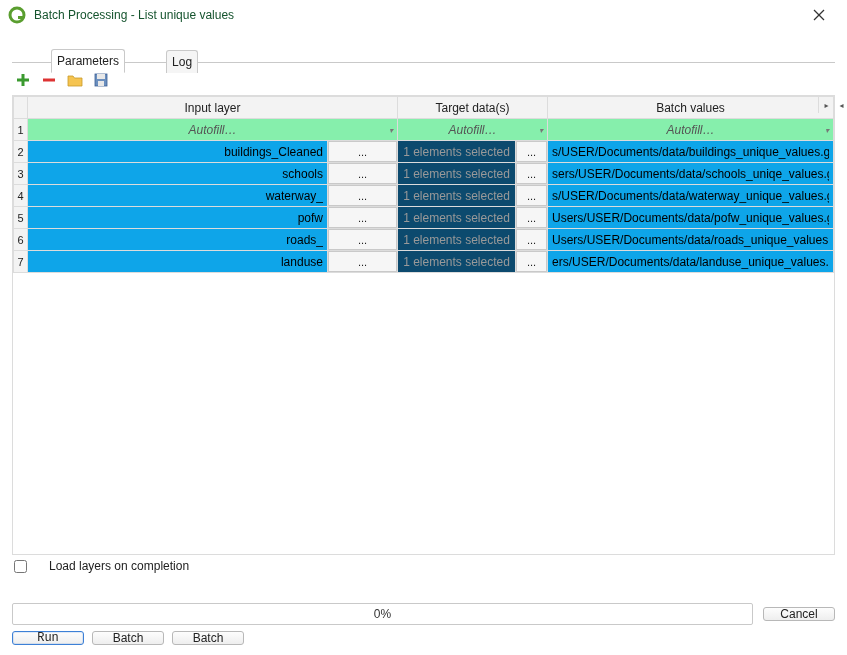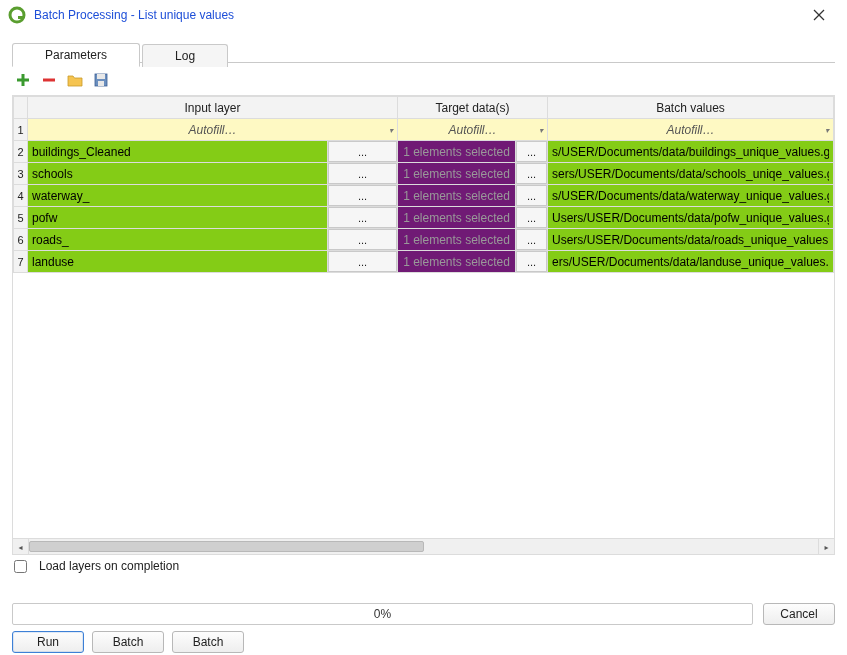--- a/index.html
+++ b/index.html
@@ -15,61 +15,62 @@
   .titlebar {
     display: flex; align-items: center;
     height: 30px;
     padding: 0 8px;
   }
   .titlebar .logo {
     width: 18px; height: 18px;
     margin-right: 8px;
     display: flex; align-items: center; justify-content: center;
   }
-  .titlebar .title { flex: 1; font-size: 12px; color: #1d4ed8; }
+  .titlebar .title { flex: 1; font-size: 12px; color: #14532d; }
   .titlebar .close {
     width: 40px; height: 30px;
     display: flex; align-items: center; justify-content: center;
     font-size: 14px; color: #333;
   }
   .tabbar {
     margin: 8px 12px 0 12px;
     display: flex; align-items: flex-end;
     border-bottom: 1px solid #c9c9c9;
     position: relative;
   }
   .tab {
-    padding: 4px 32px;
+    padding: 4px 5px;
     border: 1px solid #c9c9c9;
     border-bottom: none;
     background: #f5f5f5;
     margin-right: 2px;
     border-top-left-radius: 3px;
     border-top-right-radius: 3px;
     position: relative;
-    top: 5px;
+    top: 11px;
+    margin-left: 39px;
   }
   .tab.active {
     background: #fff;
     border-bottom: 1px solid #fff;
   }
   .toolbar {
     margin: 6px 14px 4px 14px;
     display: flex; gap: 8px; align-items: center;
     height: 22px;
   }
   .toolbar .tbtn {
     width: 18px; height: 18px;
     display: flex; align-items: center; justify-content: center;
   }
   .grid-wrap {
     margin: 0 12px;
     border: 1px solid #dcdcdc;
     height: 460px;
-    display: flex; flex-direction: column;
+    display: flex; flex-direction: row;
   }
   .grid-scroll {
     flex: 1;
     overflow: hidden;
     background: #fff;
   }
   table.grid {
     border-collapse: collapse;
     width: 100%;
     table-layout: fixed;
@@ -93,36 +94,37 @@
     width: 14px;
     background: #f3f3f3;
     text-align: center;
     font-size: 11px;
   }
   .autofill {
     font-style: italic;
     color: #555;
     text-align: center;
     position: relative;
-    background: #fef9c3;
+    background: #86efac;
   }
   .autofill .dd {
     position: absolute; right: 4px; top: 50%; transform: translateY(-50%);
     font-size: 8px; color: #777;
   }
   .cell-input {
     width: 100%; height: 100%;
     border: none;
     padding: 0 4px;
     font: inherit;
-    background: #84cc16;
+    background: #0ea5e9;
+    text-align: right;
   }
   .cell-input.ro {
     color: #999;
-    background: #701a75;
+    background: #0c4a6e;
     text-align: center;
   }
   .cell-btn {
     width: 100%; height: 100%;
     border: 1px solid #c9c9c9;
     background: #f6f6f6;
     display: flex; align-items: center; justify-content: center;
     font-size: 11px;
   }
   .hscroll {
@@ -143,50 +145,51 @@
   }
   .hscroll .thumb {
     position: absolute; top: 2px; bottom: 2px;
     left: 0; width: 50%;
     background: #cfcfcf;
     border: 1px solid #b8b8b8;
     border-radius: 2px;
   }
   .check-row {
     margin: 4px 14px 0 14px;
-    display: flex; align-items: center; gap: 12px;
+    display: flex; align-items: center; gap: 22px;
   }
   .check-row input { margin: 0; }
   .progress-row {
     margin: 30px 12px 0 12px;
     display: flex; gap: 10px; align-items: center;
   }
   .progress {
     flex: 1;
     border: 1px solid #c9c9c9;
     height: 22px;
     border-radius: 2px;
     display: flex; align-items: center; justify-content: center;
     font-size: 12px;
     color: #333;
     background: #fff;
   }
   .btn {
     border: 1px solid #b8b8b8;
     background: linear-gradient(#fdfdfd,#eee);
-    height: 22px;
+    height: 14px;
     min-width: 72px;
     padding: 0 12px;
     border-radius: 3px;
     display: inline-flex; align-items: center; justify-content: center;
     font-size: 12px;
   }
   .btn.primary {
     border: 1px solid #3d80d6;
     box-shadow: 0 0 0 1px rgba(61,128,214,0.15) inset;
+    font-family: Liberation Mono, monospace;
   }
   .footer {
     margin: 6px 12px 0 12px;
     display: flex; align-items: center;
   }
   .footer .left { flex: 1; }
   .footer .right { display: flex; gap: 8px; }
 </style>
 </head>
 <body>

